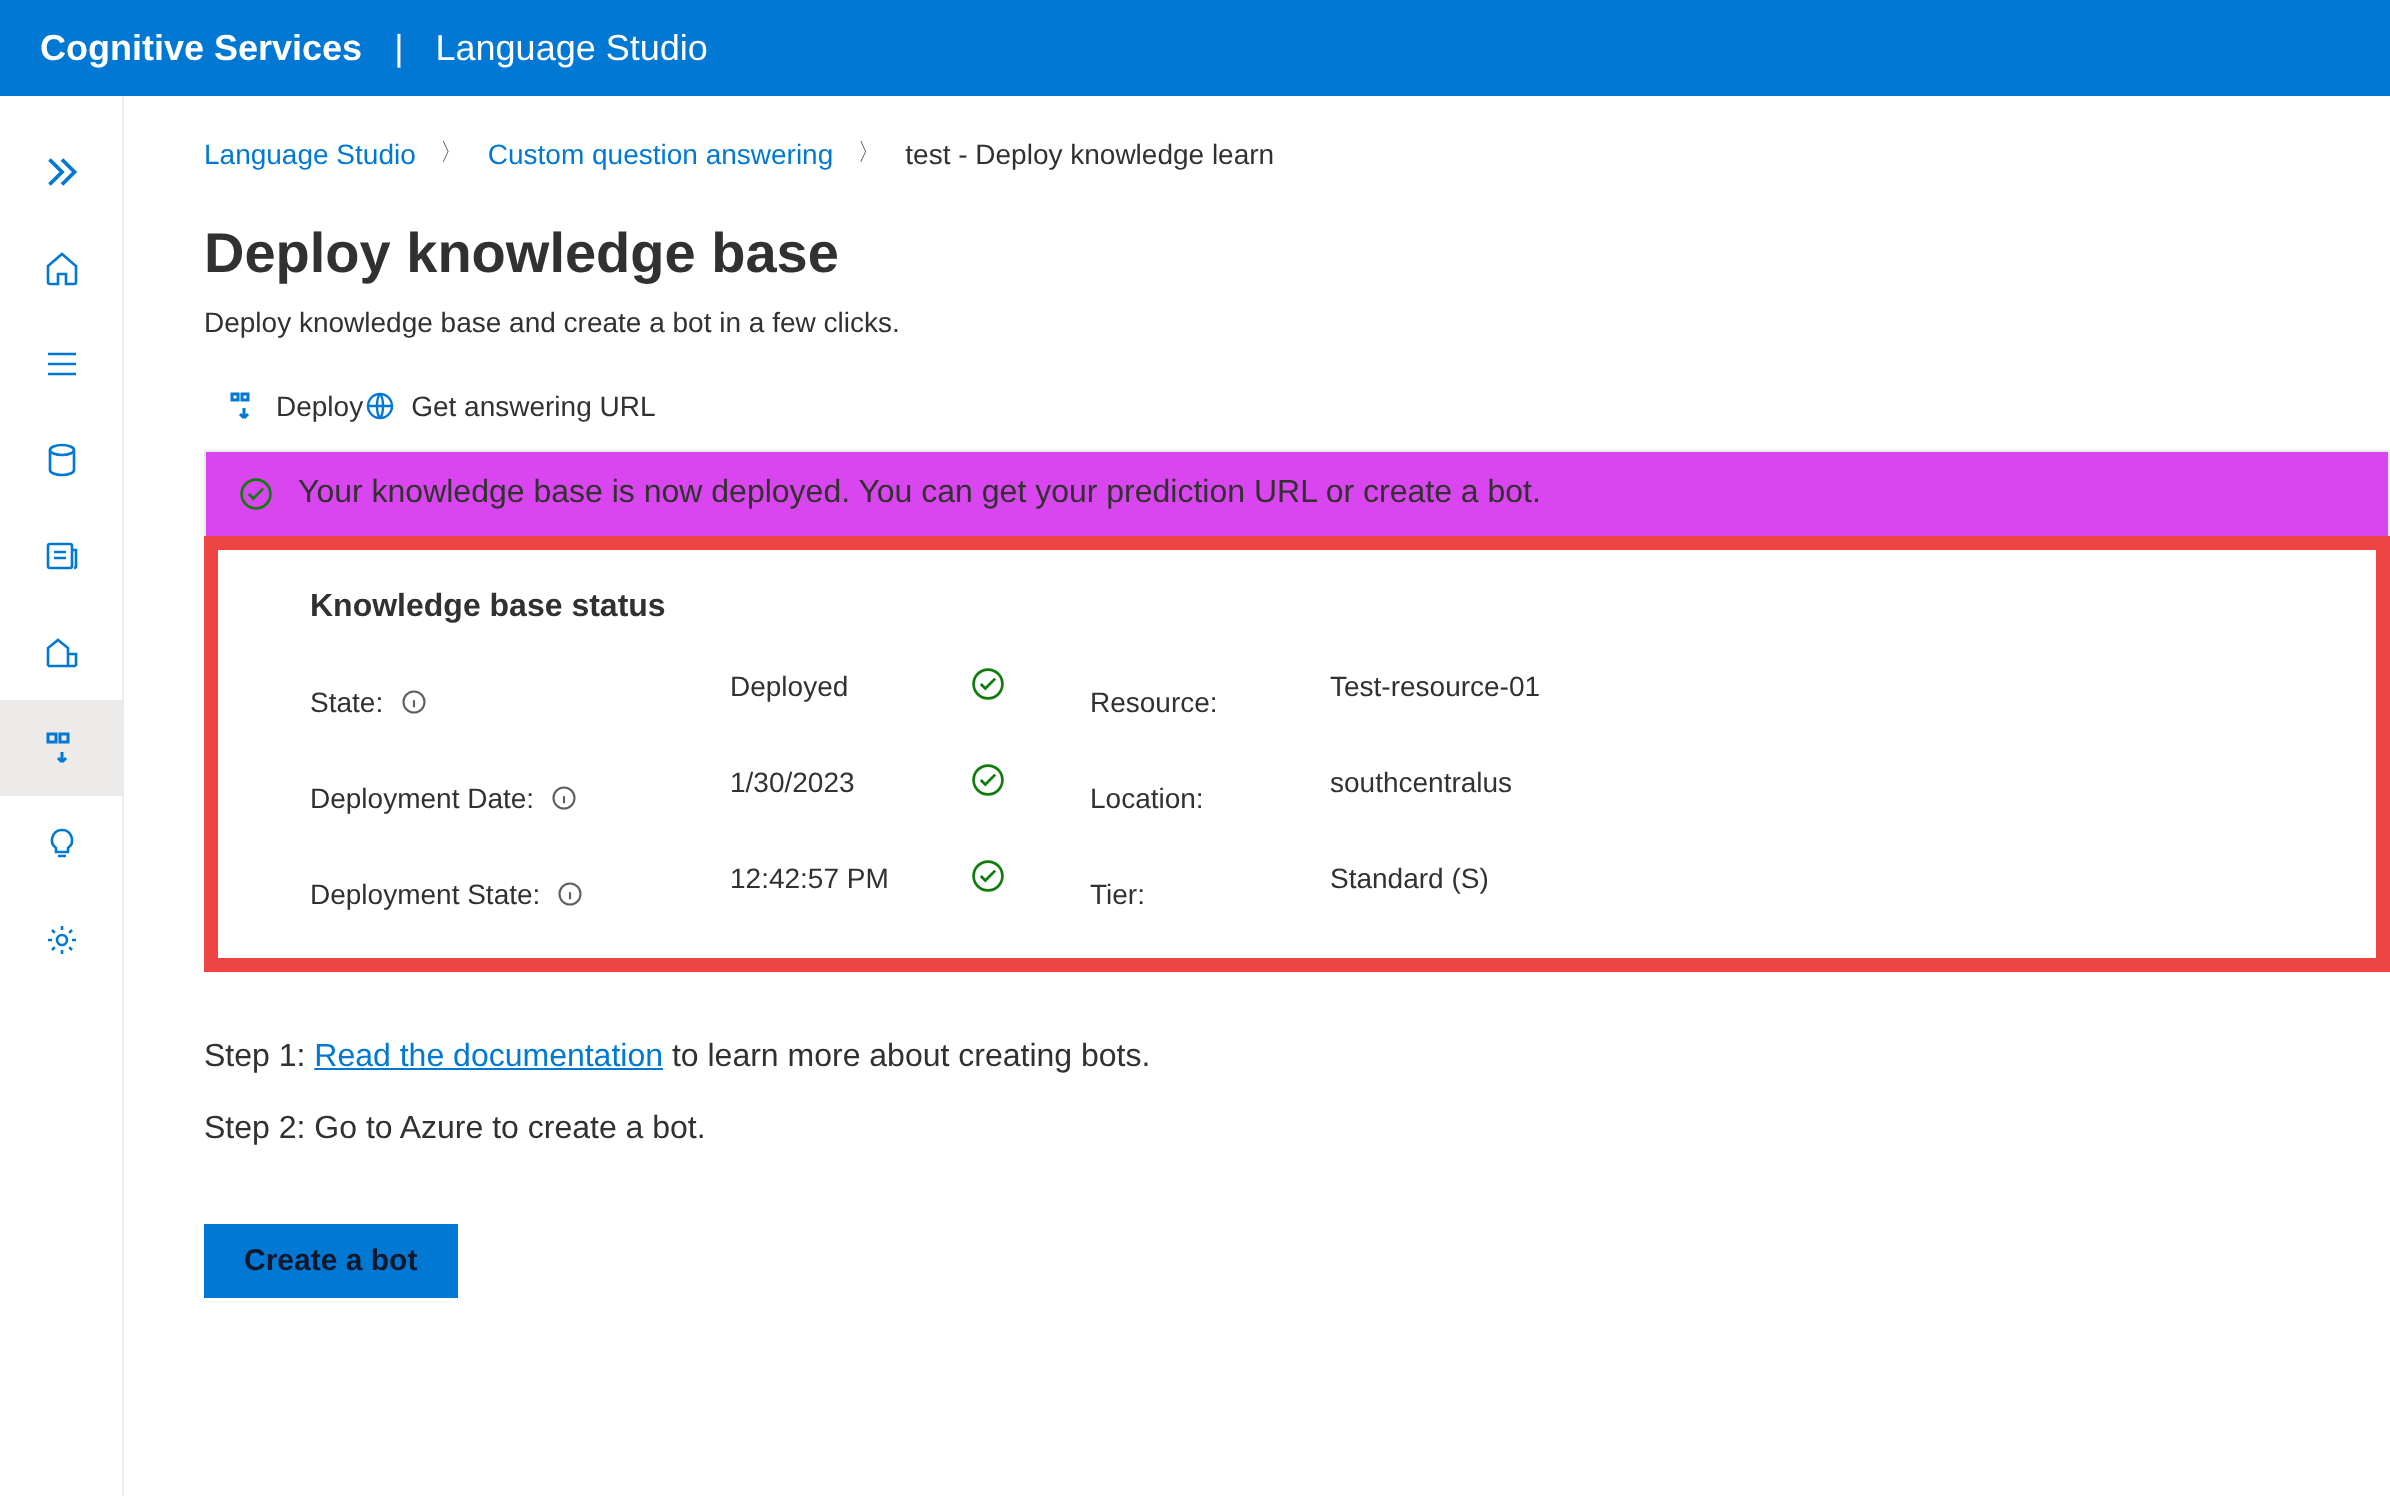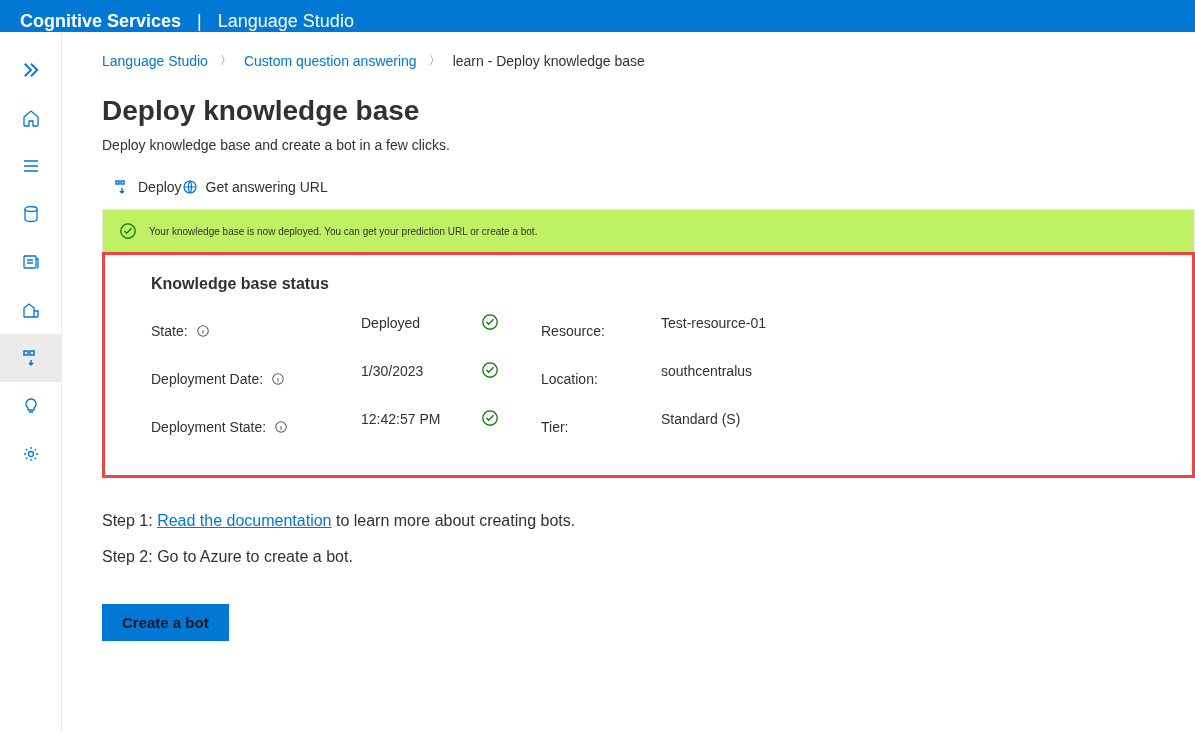--- a/index.html
+++ b/index.html
@@ -1,22 +1,22 @@
 <!DOCTYPE html>
 <html><head>
 <meta charset="utf-8">
 <style>
 * { margin: 0; padding: 0; box-sizing: border-box; }
 body { font-family: "Segoe UI", -apple-system, sans-serif; color: #323130; background: #fff; }
 
 .topbar {
   background: #0078d4;
-  height: 32px;
-  display: flex;
-  align-items: flex-end;
+  height: 48px;
+  display: flex;
+  align-items: center;
   padding: 0 20px;
   color: #fff;
 }
 .topbar .brand { font-size: 18px; font-weight: 600; }
 .topbar .divider { margin: 0 16px; font-size: 18px; font-weight: 300; }
 .topbar .studio { font-size: 18px; font-weight: 400; }
 
 .layout { display: flex; height: calc(100vh - 48px); }
 
 .sidebar {
@@ -47,34 +47,34 @@
 .breadcrumb .current { color: #323130; }
 
 h1.page-title { font-size: 28px; font-weight: 600; margin-bottom: 10px; }
 .subtitle { font-size: 14px; color: #323130; margin-bottom: 26px; }
 
 .toolbar { display: flex; align-items: center; margin-bottom: 14px; padding-left: 12px; }
 .toolbar-btn { display: flex; align-items: center; gap: 8px; font-size: 14px; cursor: pointer; color: #323130; }
 .toolbar-btn svg { width: 16px; height: 16px; color: #0078d4; }
 
 .banner {
-  background: #bef264;
+  background: #d946ef;
   padding: 12px 16px;
   display: flex;
   align-items: center;
   gap: 12px;
-  font-size: 10px;
+  font-size: 16px;
   border: 1px solid #edebe9;
   border-bottom: none;
 }
 .banner svg { width: 18px; height: 18px; color: #107c10; flex-shrink: 0; }
 
 .status-card {
-  border: 3px solid #ef4444;
-  padding: 20px 46px 40px;
+  border: 7px solid #ef4444;
+  padding: 20px 46px 24px;
   margin-bottom: 34px;
 }
 .status-title { font-size: 16px; font-weight: 600; margin-bottom: 14px; }
 .status-grid { display: grid; grid-template-columns: 210px 120px 60px 120px 1fr; row-gap: 16px; align-items: center; font-size: 14px; }
 .status-grid .label { color: #323130; display: flex; align-items: center; gap: 8px; margin-top: 16px; }
 .status-grid .info-icon { width: 14px; height: 14px; color: #605e5c; }
 .status-grid .check { color: #107c10; }
 .status-grid .check svg { width: 18px; height: 18px; }
 
 h2.next-steps { font-size: 18px; font-weight: 600; margin-bottom: 16px; }
@@ -154,21 +154,21 @@
         </svg>
     </div>
   </nav>
 
   <main class="main">
     <div class="breadcrumb">
       <a href="#">Language Studio</a>
       <span class="chev">〉</span>
       <a href="#">Custom question answering</a>
       <span class="chev">〉</span>
-      <span class="current">learn - Deploy knowledge base</span>
+      <span class="current">test - Deploy knowledge learn</span>
     </div>
 
     <h1 class="page-title">Deploy knowledge base</h1>
     <p class="subtitle">Deploy knowledge base and create a bot in a few clicks.</p>
 
     <div class="toolbar">
       <div class="toolbar-btn">
         <svg viewBox="0 0 16 16" fill="none" stroke="currentColor" stroke-width="1.5">
             <rect x="2" y="2" width="3" height="3"></rect>
             <rect x="7" y="2" width="3" height="3"></rect>

